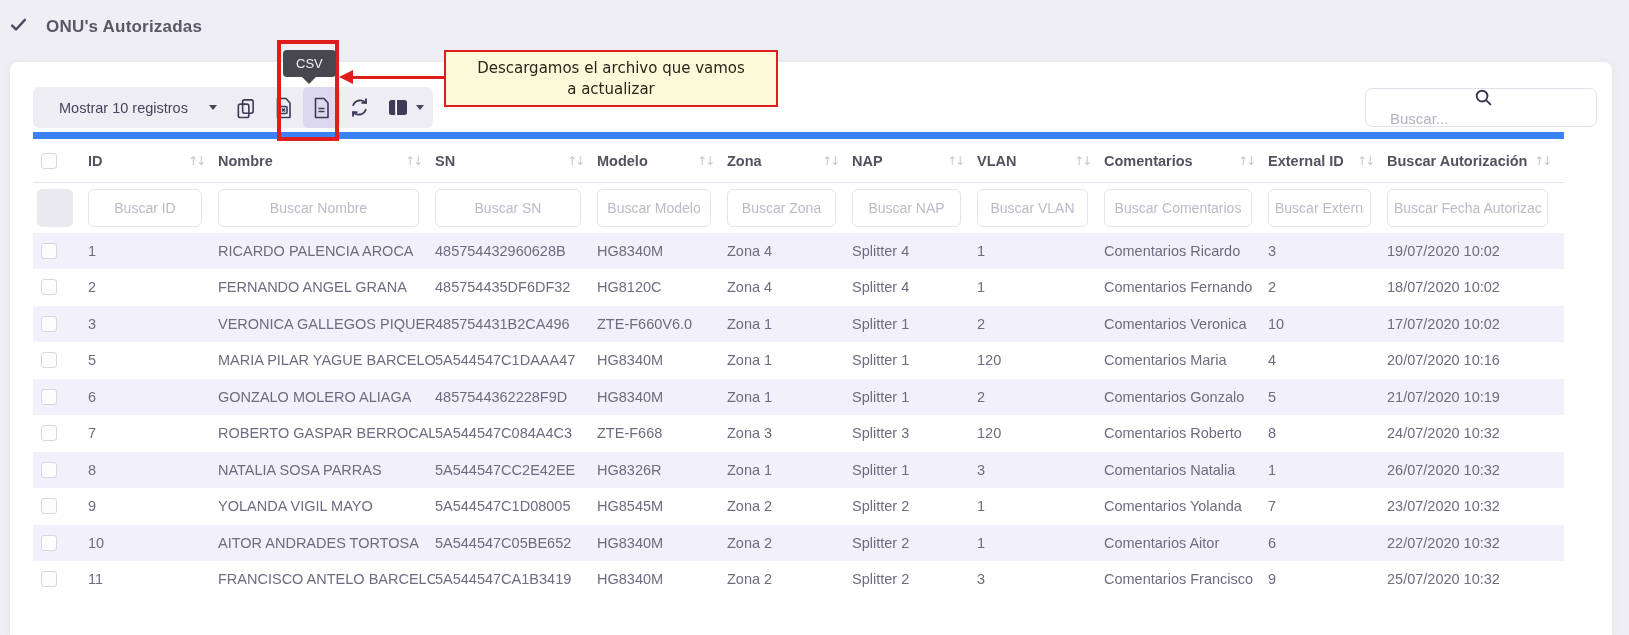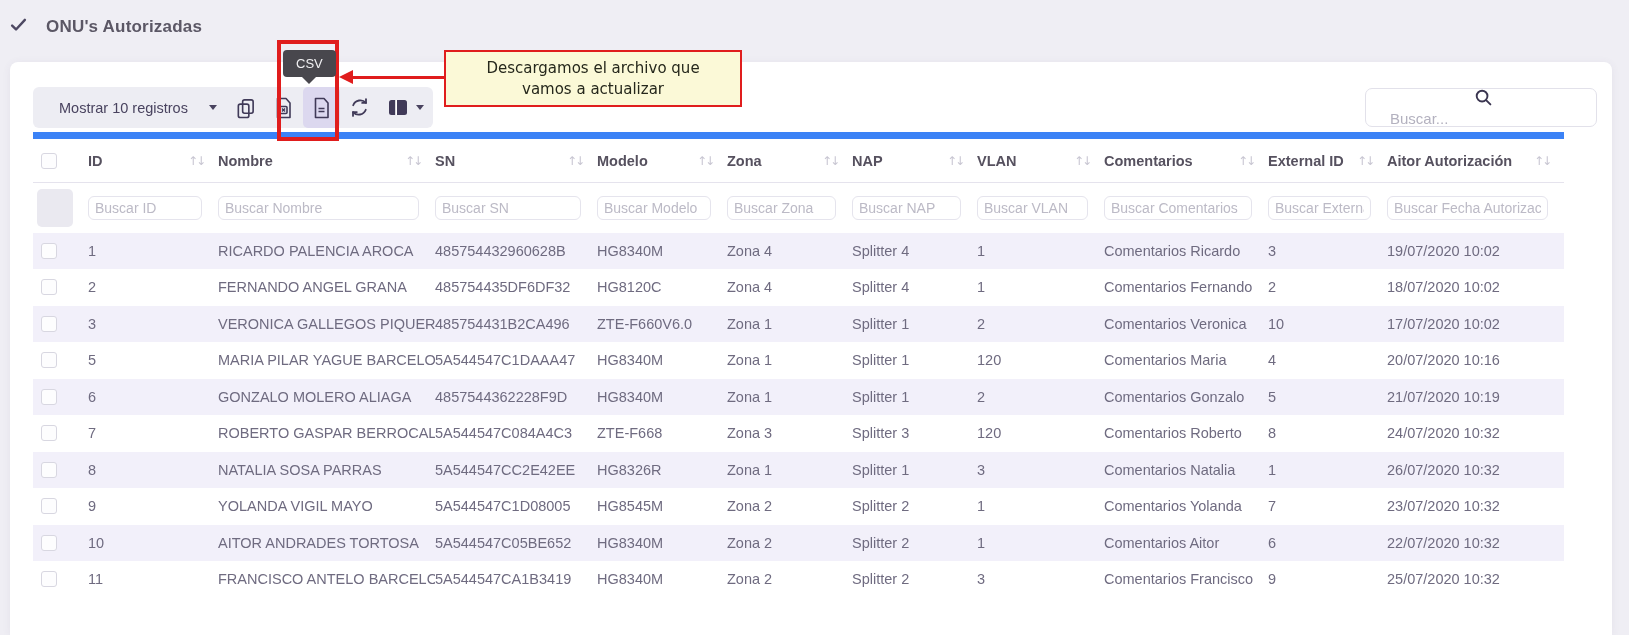--- a/index.html
+++ b/index.html
@@ -46,35 +46,35 @@
   th{font-size:14.5px; font-weight:700; color:#56515f; text-align:left; vertical-align:middle; padding:0;}
   .th-inner{display:flex; align-items:center; justify-content:space-between; padding-right:14px;}
   .sort-icons{font-size:12px; color:#c7c5d1; letter-spacing:-2px; font-weight:400;
               font-family:"DejaVu Sans",sans-serif; white-space:nowrap;}
   td{padding:0; vertical-align:middle;}
   tbody tr{height:36.5px;}
   tbody tr:nth-child(odd){background:var(--row-stripe);}
   tbody td{font-size:14.5px; color:#6f6b80; white-space:nowrap; overflow:hidden;}
   .checkbox{width:16px; height:16px; border:1px solid #d8d7e1; border-radius:3px; background:#fdfdfe; margin-left:8px;}
   .filter-blank{width:36px; height:38px; background:#eae9f0; border-radius:5px; margin-left:4px;}
-  .filter-input{width:calc(100% - 16px); height:24px; border:1px solid #e5e4ed; border-radius:6px;
-                background:#fff; font-size:14px; color:#6f6b80; text-align:left; outline:none;
+  .filter-input{width:calc(100% - 16px); height:38px; border:1px solid #e5e4ed; border-radius:6px;
+                background:#fff; font-size:14px; color:#6f6b80; text-align:center; outline:none;
                 font-family:"Liberation Sans",sans-serif; padding:0 6px;}
   .filter-input::placeholder{color:#bcbac6;}
   
   .annot{position:absolute; z-index:50;}
   .annot-rect{left:277px; top:40px; width:62px; height:101px; border:4px solid var(--annotation-red);}
   .csv-tooltip{left:283px; top:50px; height:27px; padding:0 13px; background:var(--tooltip-bg);
                color:#f1f1f3; font-size:13px; border-radius:4px; display:flex; align-items:center; justify-content:center;}
   .csv-tooltip::after{content:""; position:absolute; top:100%; left:50%; margin-left:-7px;
                border:7px solid transparent; border-top-color:var(--tooltip-bg);}
   .arrow-head{left:339px; top:70px; width:0; height:0; border-top:7px solid transparent;
               border-bottom:7px solid transparent; border-right:14px solid var(--annotation-red);}
   .arrow-line{left:352px; top:75.5px; width:92px; height:3px; background:var(--annotation-red);}
-  .callout{left:444px; top:50px; width:298px; height:57px; background:var(--callout-bg);
+  .callout{left:444px; top:50px; width:334px; height:57px; background:var(--callout-bg);
            border:2px solid var(--annotation-red); display:flex; align-items:center; justify-content:center;
            text-align:center; font-family:"DejaVu Sans",sans-serif; font-size:15px; line-height:1.35;
            color:#26281c; padding:0 26px;}
 </style>
 </head>
 <body>
 
 <div class="page-title">
   <span>
     <svg width="17" height="17" viewBox="0 0 24 24" fill="none">
@@ -216,21 +216,21 @@
               </div>
             </th>
             <th>
               <div class="th-inner">
                 <span>External ID</span>
                 <span class="sort-icons">↑↓</span>
               </div>
             </th>
             <th>
               <div class="th-inner">
-                <span>Aitor Autorización</span>
+                <span>Buscar Autorización</span>
                 <span class="sort-icons">↑↓</span>
               </div>
             </th>
           </tr>
           <tr class="filter-row">
             <td>
               <div class="filter-blank"></div>
             </td>
             <td><input type="text" class="filter-input" placeholder="Buscar ID" style=""></td>
             <td><input type="text" class="filter-input" placeholder="Buscar Nombre" style=""></td>

